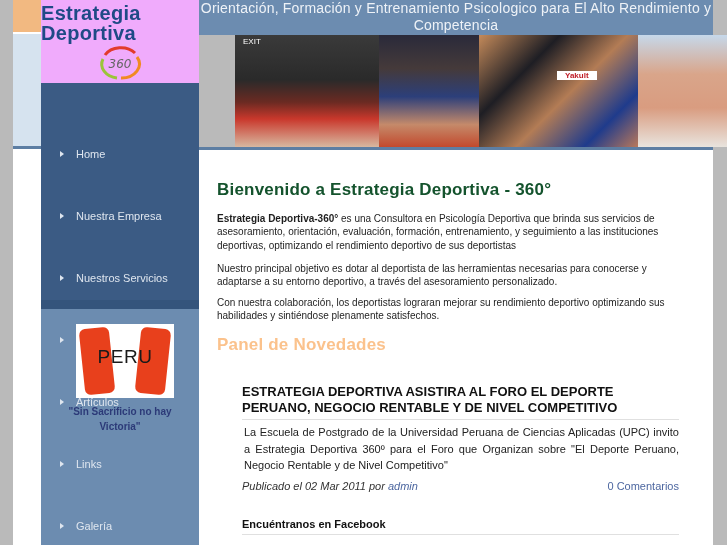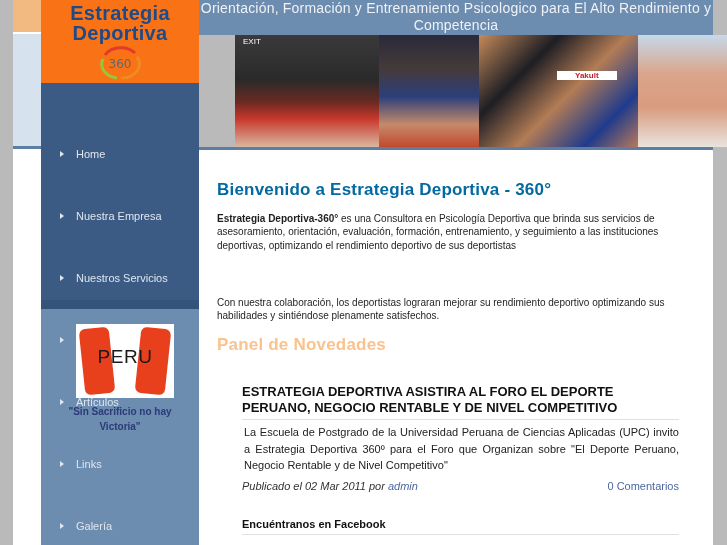--- a/index.html
+++ b/index.html
@@ -5,24 +5,24 @@
   * { box-sizing: border-box; margin: 0; padding: 0; }
   html, body { width: 727px; height: 545px; overflow: hidden; }
   body { background: #bababa; font-family: "Liberation Sans", sans-serif; position: relative; }
 
   .gutter-strip { position: absolute; left: 13px; top: 0; width: 28px; height: 545px; background: #ffffff; }
   .gutter-strip .peach { position: absolute; left: 0; top: 0; width: 28px; height: 32px; background: #f2b981; }
   .gutter-strip .lightblue { position: absolute; left: 0; top: 34px; width: 28px; height: 112px; background: #d6e3ef; }
   .gutter-strip .line { position: absolute; left: 0; top: 146px; width: 28px; height: 3px; background: #5d7ea3; }
 
   .sidebar { position: absolute; left: 41px; top: 0; width: 158px; height: 545px; background: #6c8cb0; }
-  .logo-box { position: absolute; left: 0; top: 0; width: 158px; height: 83px; background: #f97316; text-align: center; }
+  .logo-box { position: absolute; left: 0; top: 0; width: 158px; height: 83px; background: #f0abfc; }
   .logo-line1, .logo-line2 { display: block; color: #1f4a86; font-weight: bold; font-size: 20px; line-height: 20px; letter-spacing: 0.3px; }
   .logo-line1 { padding-top: 3px; }
-  .logo-360 { position: relative; margin: 2px auto 0; width: 50px; height: 36px; }
+  .logo-360 { position: relative; margin: 2px auto 0; width: 50px; height: 36px; font-style: italic; }
   .logo-360 svg { width: 50px; height: 36px; }
 
   .nav { position: absolute; left: 0; top: 83px; width: 158px; height: 217px; background: #3b5b84; padding-top: 18px; }
   .nav-item { display: block; color: #dfe6ef; font-size: 11px; line-height: 18px; padding-left: 19px; cursor: pointer; margin-top: 44px; }
   .nav-item .arrow { display: inline-block; width: 0; height: 0; border-left: 4px solid #dfe6ef; border-top: 3px solid transparent; border-bottom: 3px solid transparent; margin-right: 12px; vertical-align: 1px; }
   .nav-item.wrap { padding-left: 19px; text-indent: 0; }
   .nav-item.wrap .cont { display: block; margin-left: -19px; padding-left: 0; text-align: right; }
   .nav-bottom { position: absolute; left: 0; top: 300px; width: 158px; height: 9px; background: #34547c; }
 
   .peru-panel { position: absolute; left: 0; top: 309px; width: 158px; height: 264px; text-align: center; }
@@ -37,21 +37,21 @@
   .photo-strip { position: absolute; left: 199px; top: 35px; width: 514px; height: 112px; overflow: hidden; background: #333; margin-left: 36px; }
   .photo { position: absolute; top: 0; height: 112px; }
   .photo.volley { left: 0; width: 144px; background: linear-gradient(180deg, #3a3a3a 0%, #2a2a2a 40%, #6b2a22 60%, #c9382c 75%, #d8b8a0 100%); }
   .photo.tennis { left: 144px; width: 100px; background: linear-gradient(180deg, #2a2a3a 0%, #453a3a 30%, #2c3f7a 55%, #c58a6a 80%, #c2492d 100%); }
   .photo.swim { left: 244px; width: 159px; background: linear-gradient(135deg, #c48a5a 0%, #1e1e24 30%, #b37c55 55%, #1f3b8c 80%, #b9785a 100%); }
   .photo.medal { left: 403px; width: 111px; background: linear-gradient(180deg, #c6d8ea 0%, #d9a58a 35%, #d99c80 65%, #e9e4de 100%); }
   .photo-caption { position: absolute; font-size: 8px; color: #ffffff; }
   .strip-line { position: absolute; left: 199px; top: 147px; width: 514px; height: 3px; background: #5d7ea3; }
 
   .content { position: absolute; left: 199px; top: 150px; width: 514px; height: 395px; background: #ffffff; }
-  .welcome { position: absolute; left: 18px; top: 30px; color: #0369a1; font-weight: bold; font-size: 17px; letter-spacing: 0.2px; }
+  .welcome { position: absolute; left: 18px; top: 30px; color: #14532d; font-weight: bold; font-size: 17px; letter-spacing: 0.2px; }
   .para { position: absolute; left: 18px; width: 450px; color: #1e1e1e; font-size: 10px; line-height: 13.3px; }
   .para b { font-weight: bold; }
   .p1 { top: 62px; }
   .p2 { top: 112px; }
   .p3 { top: 146px; }
   .panel-title { position: absolute; left: 18px; top: 185px; color: #fbc28c; font-weight: bold; font-size: 17px; letter-spacing: 0.2px; }
 
   .news { position: absolute; left: 43px; top: 234px; width: 437px; }
   .news-title { color: #111111; font-weight: bold; font-size: 13px; line-height: 16px; padding-bottom: 3px; border-bottom: 1px solid #e0e0e0; cursor: pointer; }
   .news-body { color: #222222; font-size: 11px; line-height: 16.5px; padding: 4px 0 0 2px; text-align: justify; }
@@ -109,29 +109,30 @@
 </aside>
 
 <header class="header-banner">Orientación, Formación y Entrenamiento Psicologico para El Alto Rendimiento y Competencia</header>
 
 <div class="photo-strip">
   <div class="photo volley">
     <span class="photo-caption" style="left:8px;top:2px;">EXIT</span>
   </div>
   <div class="photo tennis"></div>
   <div class="photo swim">
-    <span class="photo-caption" style="left:78px;top:36px;background:#fff;color:#c0202a;padding:0 18px;font-weight:bold;">Yakult</span>
+    <span class="photo-caption" style="left:78px;top:36px;background:#fff;color:#c0202a;padding:0 8px;font-weight:bold;">Yakult</span>
   </div>
   <div class="photo medal"></div>
 </div>
 <div class="strip-line"></div>
 
 <main class="content">
   <h1 class="welcome">Bienvenido a Estrategia Deportiva - 360°</h1>
   <p class="para p1"><b>Estrategia Deportiva-360°</b><span> es una Consultora en Psicología Deportiva que brinda sus servicios de asesoramiento, orientación, evaluación, formación, entrenamiento, y seguimiento a las instituciones deportivas, optimizando el rendimiento deportivo de sus deportistas</span></p>
+  <p class="para p2">Nuestro principal objetivo es dotar al deportista de las herramientas necesarias para conocerse y adaptarse a su entorno deportivo, a través del asesoramiento personalizado.</p>
   <p class="para p3">Con nuestra colaboración, los deportistas lograran mejorar su rendimiento deportivo optimizando sus habilidades y sintiéndose plenamente satisfechos.</p>
 
   <h2 class="panel-title">Panel de Novedades</h2>
 
   <article class="news">
     <div class="news-title">ESTRATEGIA DEPORTIVA ASISTIRA AL FORO EL DEPORTE PERUANO, NEGOCIO RENTABLE Y DE NIVEL COMPETITIVO</div>
     <div class="news-body">La Escuela de Postgrado de la Universidad Peruana de Ciencias Aplicadas (UPC) invito a Estrategia Deportiva 360º para el Foro que Organizan sobre "El Deporte Peruano, Negocio Rentable y de Nivel Competitivo"</div>
     <div class="news-meta">
       <span class="pub">Publicado el 02 Mar 2011 por </span><a class="author">admin</a>
       <a class="comments">0 Comentarios</a>

